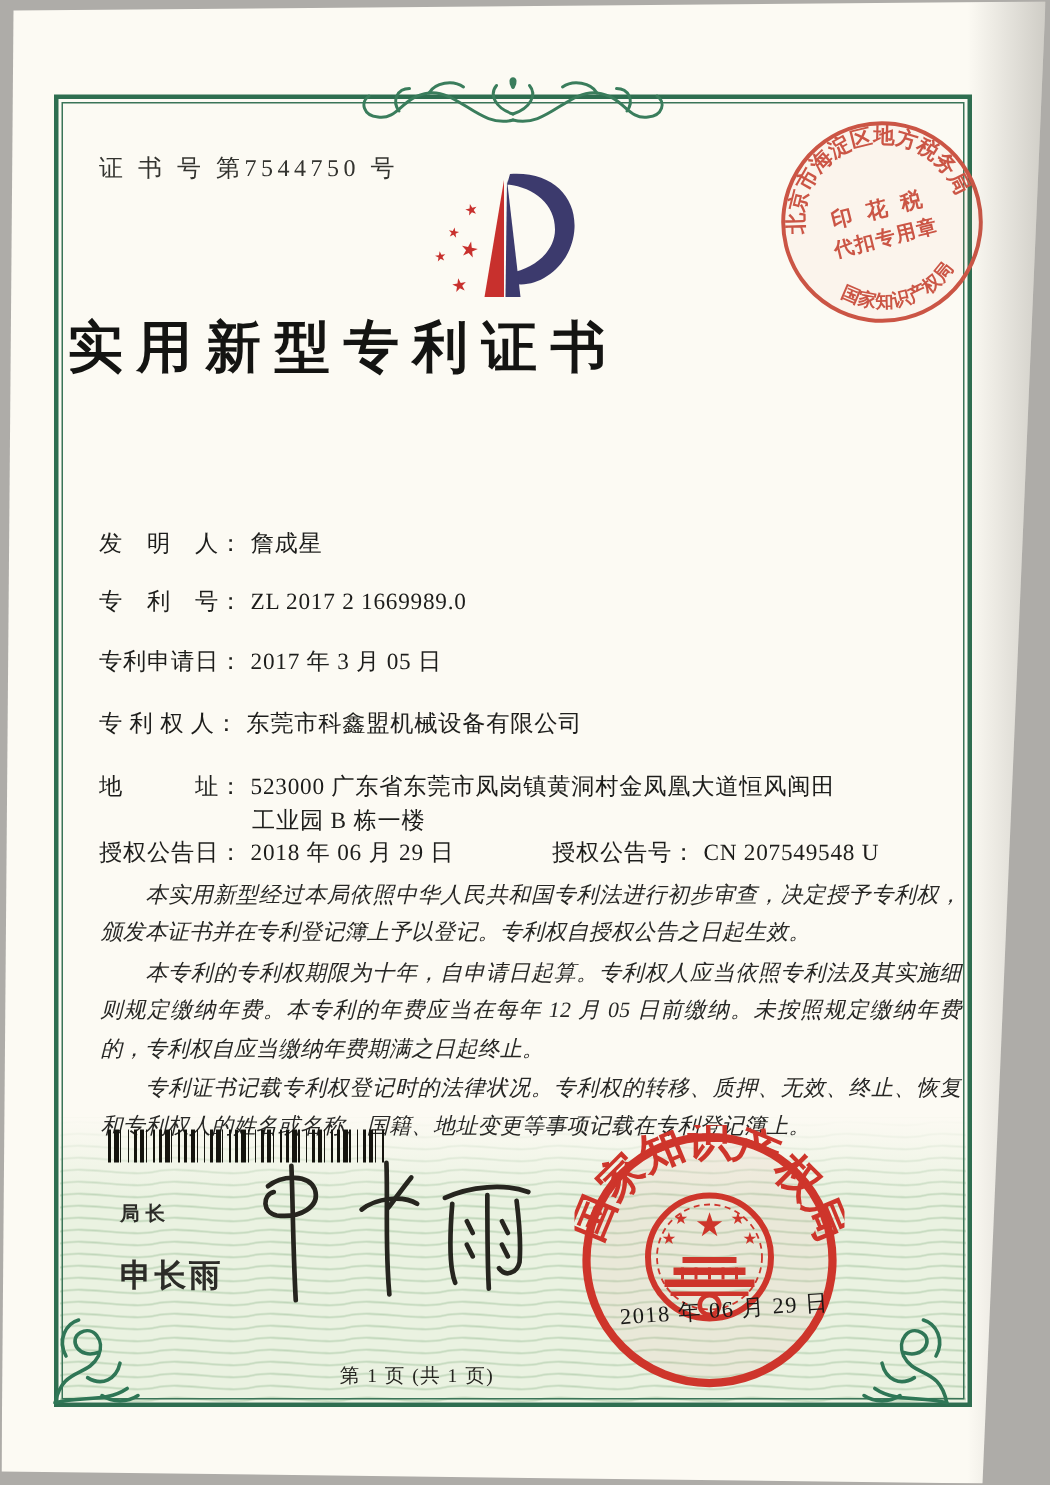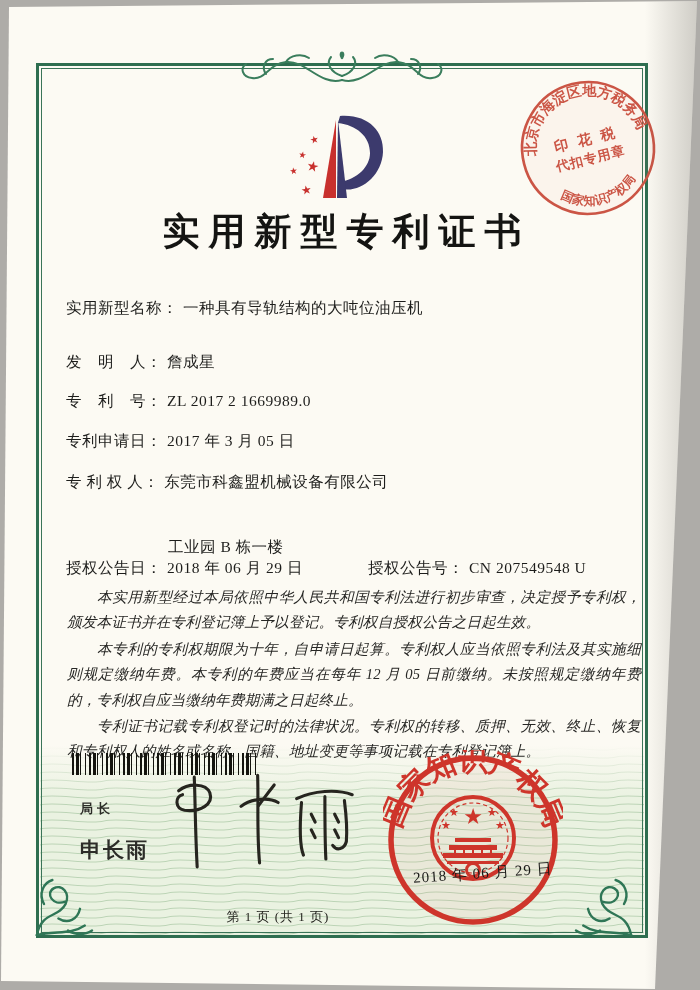--- a/index.html
+++ b/index.html
@@ -10,21 +10,21 @@
     clip-path:polygon(9px 7px,697px 1px,655px 989px,1px 981px);
     font-family:"Liberation Serif","DejaVu Serif",serif;
     color:#1e1e1c;
   }
   .paper::after{content:"";position:absolute;top:0;right:0;width:55px;height:100%;
     background:linear-gradient(to left,rgba(95,92,86,.30),rgba(95,92,86,0));pointer-events:none;}
   .frame{position:absolute;left:36px;top:63px;width:612px;height:875px;border:3px solid #2e6e50;}
   .frame-inner{position:absolute;inset:2px;border:1px solid #3a7458;}
   .abs{position:absolute;}
   .cert-no{left:66px;top:102px;font-size:16px;letter-spacing:3px;color:#33332f;white-space:nowrap;}
-  .title{left:36px;top:207px;width:612px;text-align:center;font-size:37px;font-weight:700;
+  .title{left:36px;top:207px;width:612px;text-align:left;font-size:37px;font-weight:700;
     letter-spacing:9px;text-indent:9px;color:#141412;white-space:nowrap;}
   .fld{left:66px;font-size:15.5px;letter-spacing:.5px;white-space:nowrap;color:#1d1d1b;}
   .fld .lbl{margin-right:5px;}
   .addr2{left:168px;}
   .paras{left:66px;top:584px;width:576px;}
   .paras p{margin:1px;text-indent:2.05em;font-size:14.6px;line-height:25.4px;text-align:justify;
     font-style:italic;color:#272725;letter-spacing:.2px;}
   .band{left:40px;top:745px;width:604px;height:190px;}
   .barcode{left:72px;top:753px;width:186px;height:22px;
     background-image:repeating-linear-gradient(90deg,#14140e 0 2px,transparent 2px 4px,
@@ -88,20 +88,21 @@
   <svg class="svgabs mirror" style="left:552px;top:856px" width="84" height="84" viewBox="0 0 70 70">
     <g stroke="#2f7656" stroke-width="2" fill="none" stroke-linecap="round">
       <path d="M4,66 C8,46 22,52 28,40 C32,31 25,23 18,27 C11,31 17,42 28,38"></path>
       <path d="M4,66 C20,62 32,66 44,58"></path>
       <path d="M22,52 C30,57 38,53 40,44"></path>
       <path d="M10,40 C5,31 10,22 17,20"></path>
       <path d="M30,62 C36,66 44,66 50,62"></path>
     </g>
   </svg>
 
+  <div class="abs cert-no">证 书 号 第7544750 号</div>
 
   <svg class="svgabs" style="left:286px;top:110px" width="110" height="92" viewBox="0 0 110 92">
     <path d="M54,6 C82,4 98,21 97,42 C96,66 74,83 56,79 C52,78 51,74 54,72 C71,69 84,57 84,43 C84,26 70,15 52,13 Z" fill="#3c3a6d"></path>
     <path d="M52,10 L61,88 L51,88 Z" fill="#3c3a6d"></path>
     <path d="M50,10 L37,88 L50,88 Z" fill="#c8302d"></path>
     <g fill="#c8302d" font-family="'DejaVu Sans',sans-serif" text-anchor="middle">
       <text x="29" y="33" font-size="10" transform="rotate(-14 29 33)">★</text>
       <text x="16" y="48" font-size="9" transform="rotate(10 16 48)">★</text>
       <text x="8" y="64" font-size="9" transform="rotate(-8 8 64)">★</text>
       <text x="26" y="61" font-size="14" transform="rotate(12 26 61)">★</text>
@@ -120,34 +121,34 @@
     </text>
     <text x="75" y="71" font-size="14" fill="#cb5545" font-weight="700" text-anchor="middle" letter-spacing="3">印 花 税</text>
     <text x="75" y="90" font-size="13" fill="#cb5545" font-weight="700" text-anchor="middle" letter-spacing="1">代扣专用章</text>
     <text font-size="12" fill="#cb5545" font-weight="700">
       <textPath href="#arcBot" startOffset="50%" text-anchor="middle">国家知识产权局</textPath>
     </text>
   </svg>
 
   <div class="abs title">实用新型专利证书</div>
 
-  <div class="abs fld" style="top:298px">
-    <span class="lbl">实用新型名称：</span><span>一种具有导轨结构的大吨位油压机</span>
-  </div>
   <div class="abs fld" style="top:352px">
     <span class="lbl">发　明　人：</span><span>詹成星</span>
   </div>
   <div class="abs fld" style="top:391px">
     <span class="lbl">专　利　号：</span><span>ZL 2017 2 1669989.0</span>
   </div>
   <div class="abs fld" style="top:431px">
     <span class="lbl">专利申请日：</span><span>2017 年 3 月 05 日</span>
   </div>
   <div class="abs fld" style="top:472px">
     <span class="lbl">专 利 权 人：</span><span>东莞市科鑫盟机械设备有限公司</span>
+  </div>
+  <div class="abs fld" style="top:514px">
+    <span class="lbl">地　　　址：</span><span>523000 广东省东莞市凤岗镇黄洞村金凤凰大道恒风闽田</span>
   </div>
   <div class="abs fld addr2" style="top:537px">
     <span>工业园 B 栋一楼</span>
   </div>
   <div class="abs fld" style="top:558px">
     <span class="lbl">授权公告日：</span><span>2018 年 06 月 29 日</span>
   </div>
   <div class="abs fld" style="left:368px;top:558px">
     <span class="lbl">授权公告号：</span><span>CN 207549548 U</span>
   </div>

